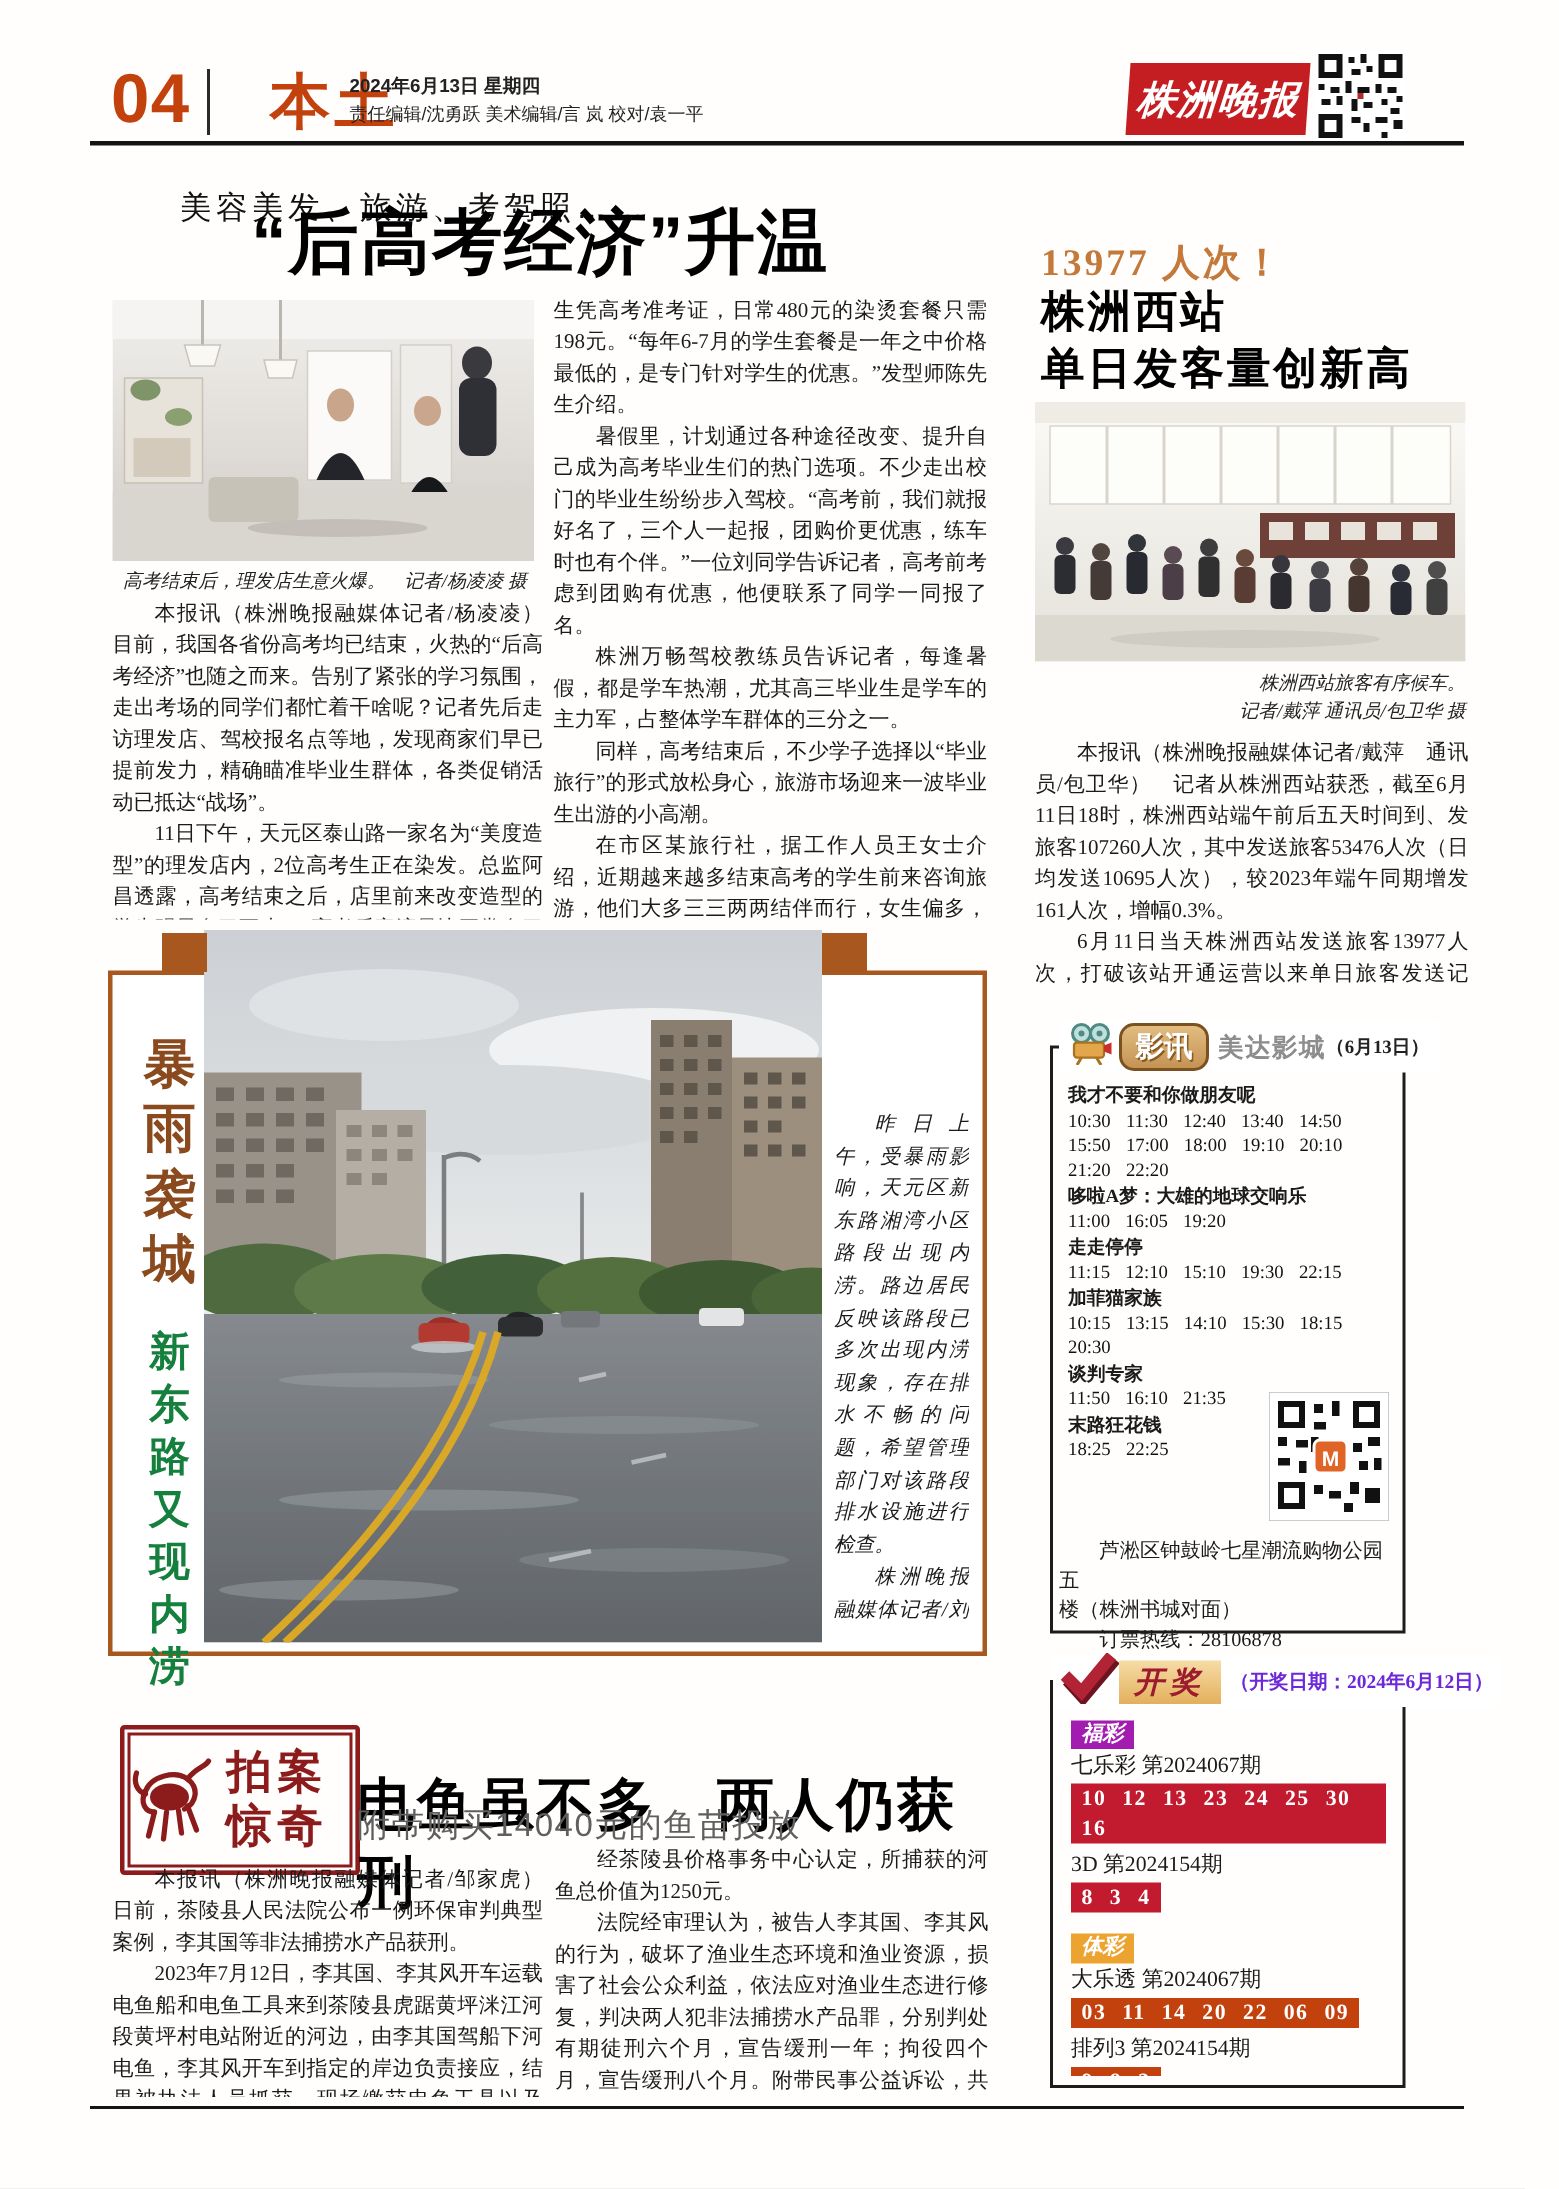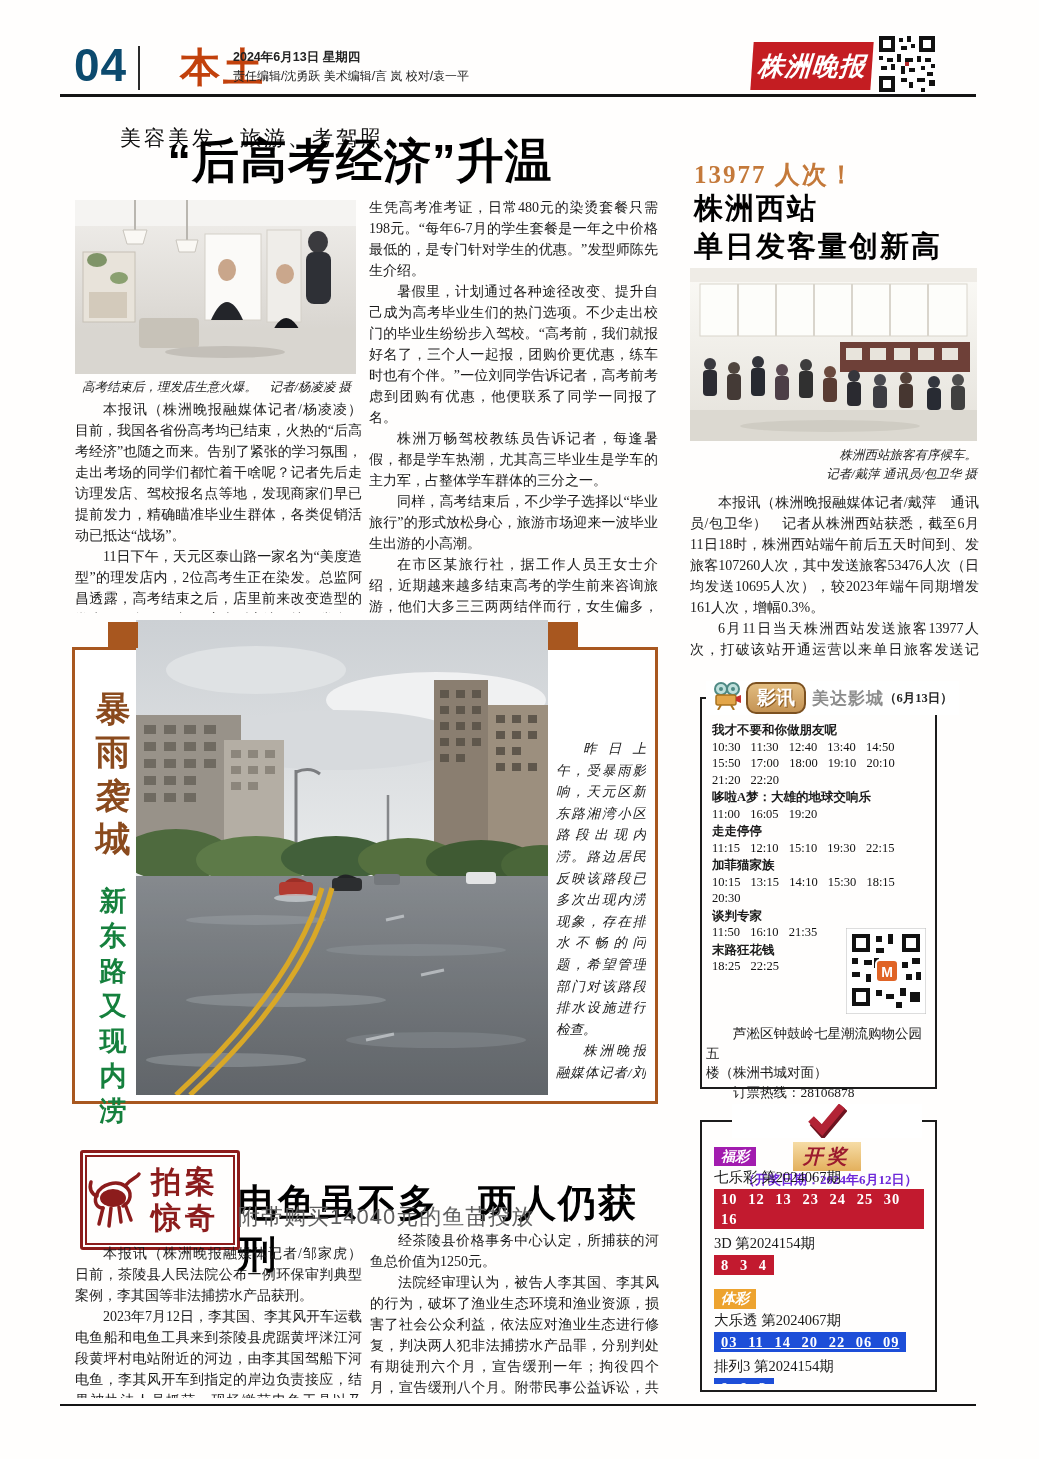--- a/index.html
+++ b/index.html
@@ -5,21 +5,21 @@
   html,body{margin:0;padding:0;background:#e9e7e4;}
   .page{position:relative;width:1039px;height:1459px;background:#fffefd;margin:0 auto;overflow:hidden;
         font-family:"Liberation Serif","DejaVu Serif",serif;color:#1a1a1a;}
   .abs{position:absolute;}
   .sans{font-family:"Liberation Sans","DejaVu Sans",sans-serif;}
   .jtext p{margin:0;text-indent:2em;text-align:justify;line-height:1.5;}
   .jtext p.cont{text-indent:0;}
   .clip{overflow:hidden;}
 
   
-  .page-num{left:74px;top:38px;font-size:46px;font-weight:bold;color:#0c4a6e;letter-spacing:1px;}
+  .page-num{left:74px;top:38px;font-size:46px;font-weight:bold;color:#c2410c;letter-spacing:1px;}
   .hdr-div{left:138px;top:46px;width:2px;height:44px;background:#2a2a2a;}
   .section-name{left:152px;top:40px;font-size:40px;font-weight:bold;color:#c2410c;letter-spacing:3px;margin-left:28px;}
   .hdr-date{left:233px;top:49px;font-size:12.5px;font-weight:bold;color:#222;}
   .hdr-editors{left:233px;top:68px;font-size:12px;color:#222;}
   .masthead{left:752px;top:42px;width:120px;height:48px;background:#c41d22;color:#fff;
             display:flex;align-items:center;justify-content:center;font-size:26px;font-weight:bold;
             font-style:italic;letter-spacing:1px;transform:skewX(-4deg);}
   .hdr-rule{left:60px;top:94px;width:916px;height:3px;background:#141414;}
   .qr-hdr{left:877px;top:34px;}
 
@@ -67,33 +67,33 @@
   .movie .t{font-weight:bold;line-height:16.5px;}
   .movie .tm{line-height:16.5px;word-spacing:7px;color:#111;}
   .cine-qr{left:846px;top:928px;}
   .cine-addr{left:706px;top:1024px;width:222px;font-size:13.5px;line-height:1.45;}
   .cine-addr p{margin:0;}
   .cine-addr .a1{text-indent:2em;}
   .cine-addr .a3{text-indent:2em;}
 
   
   .lot-box{left:700px;top:1120px;width:233px;height:268px;border:2px solid #1c1c1c;}
-  .lot-head{left:732px;top:1104px;height:34px;display:flex;align-items:center;background:#fff;padding:0 4px;flex-direction:column;}
+  .lot-head{left:702px;top:1104px;height:34px;display:flex;align-items:center;background:#fff;padding:0 4px;}
   .lot-badge{background:linear-gradient(#f6dca6,#e3b05c);color:#9c1b2e;font-weight:bold;font-size:20px;
              letter-spacing:4px;padding:1px 10px;font-style:italic;}
   .lot-date{font-size:13px;color:#6d28d9;font-weight:bold;margin-left:6px;}
   .lot-body{left:714px;top:1146px;width:210px;height:238px;font-size:14.5px;line-height:1.38;}
   .lot-tag{display:inline-block;color:#fff;font-weight:bold;font-size:14px;padding:0 7px;font-style:italic;}
   .lot-tag.red{background:#a21caf;}
   .lot-tag.org{background:#eda32f;}
   .lot-name{margin:1px 0;}
   .lot-nums{display:inline-block;color:#fff;font-weight:bold;font-size:14.5px;padding:0 7px;
             letter-spacing:1px;word-spacing:6px;margin:1px 0 3px 0;}
   .lot-nums.red{background:#c21a2f;}
-  .lot-nums.org{background:#1d4ed8;text-decoration:underline;}
+  .lot-nums.org{background:#c2410c;}
   .lot-gap{height:10px;}
 
   
   .seal{left:80px;top:1150px;width:146px;height:86px;border:3px solid #8c1c1c;border-radius:3px;
         box-shadow:inset 0 0 0 2px #fff,inset 0 0 0 4px #8c1c1c;display:flex;align-items:center;padding:4px;}
   .seal-chars{display:grid;grid-template-columns:34px 34px;grid-auto-rows:36px;margin-left:6px;
               color:#8c1c1c;font-weight:bold;font-size:30px;line-height:36px;text-align:center;}
   .fish-head{left:238px;top:1178px;width:430px;font-size:38px;font-weight:bold;letter-spacing:2px;color:#000;}
   .fish-sub{left:238px;top:1202px;width:420px;font-size:22px;color:#5f5f5f;letter-spacing:1px;}
   .fish-col1{left:75px;top:1243px;width:287px;height:155px;font-size:14px;}

